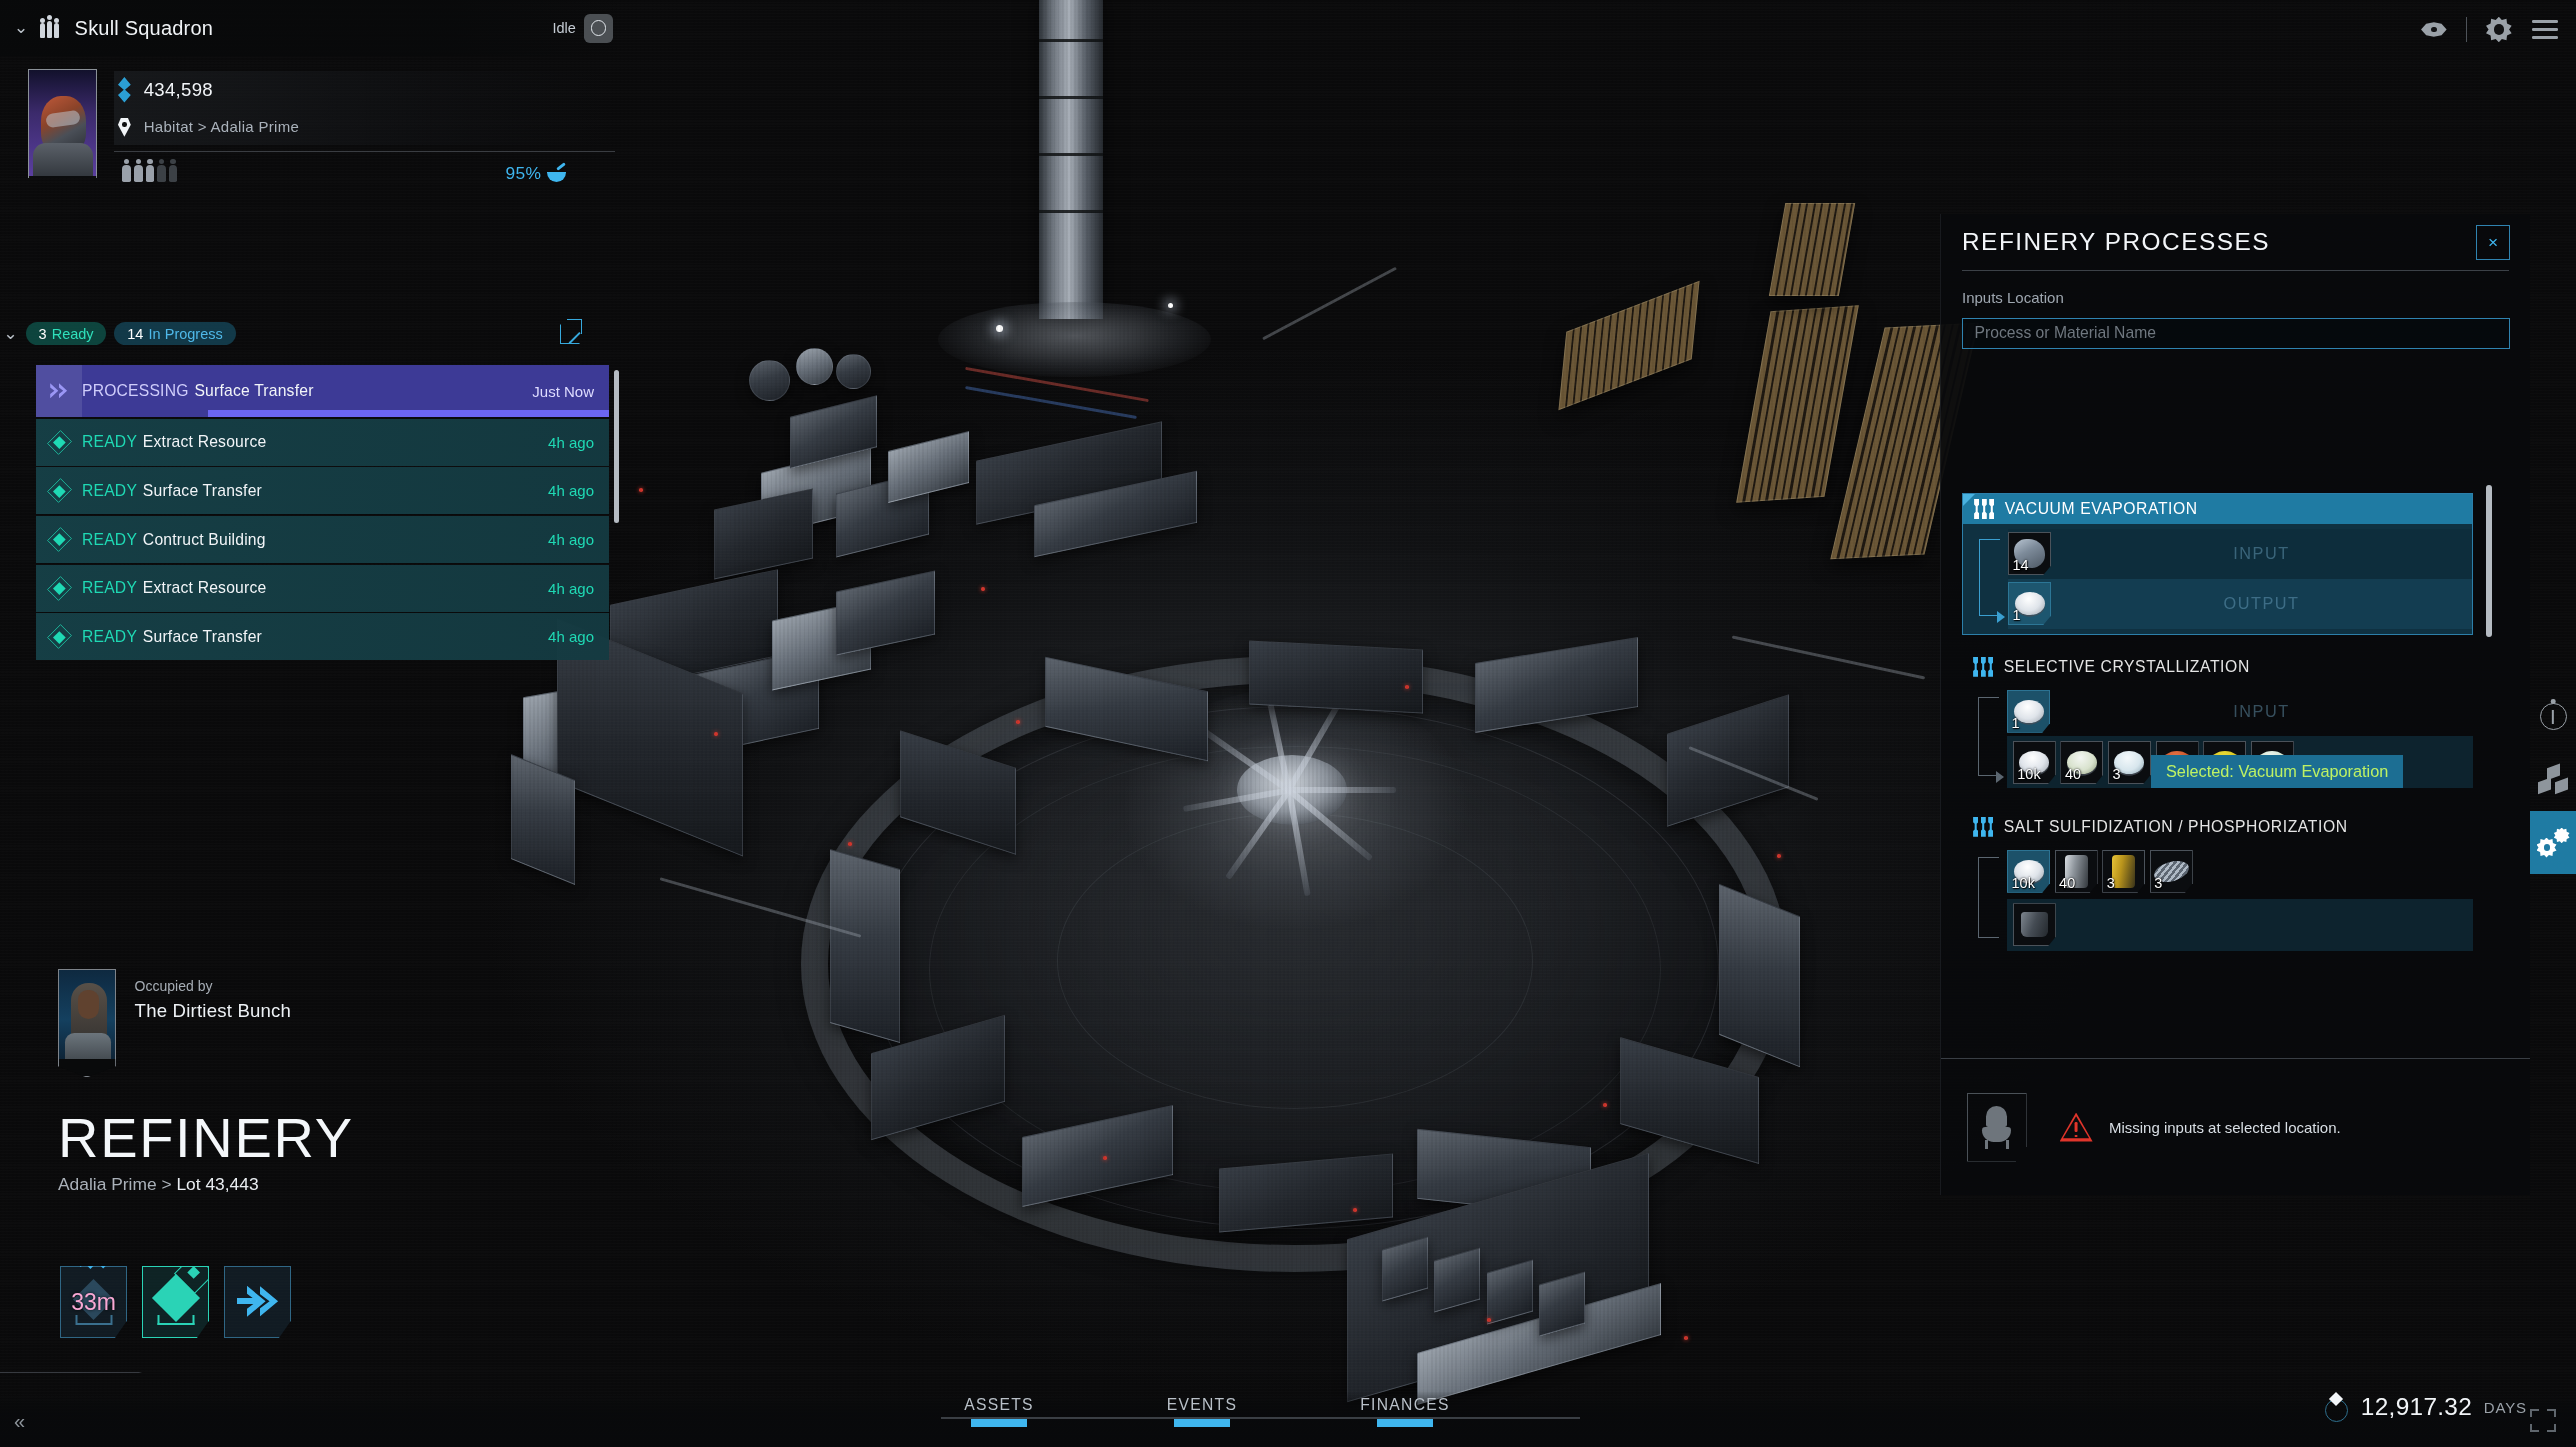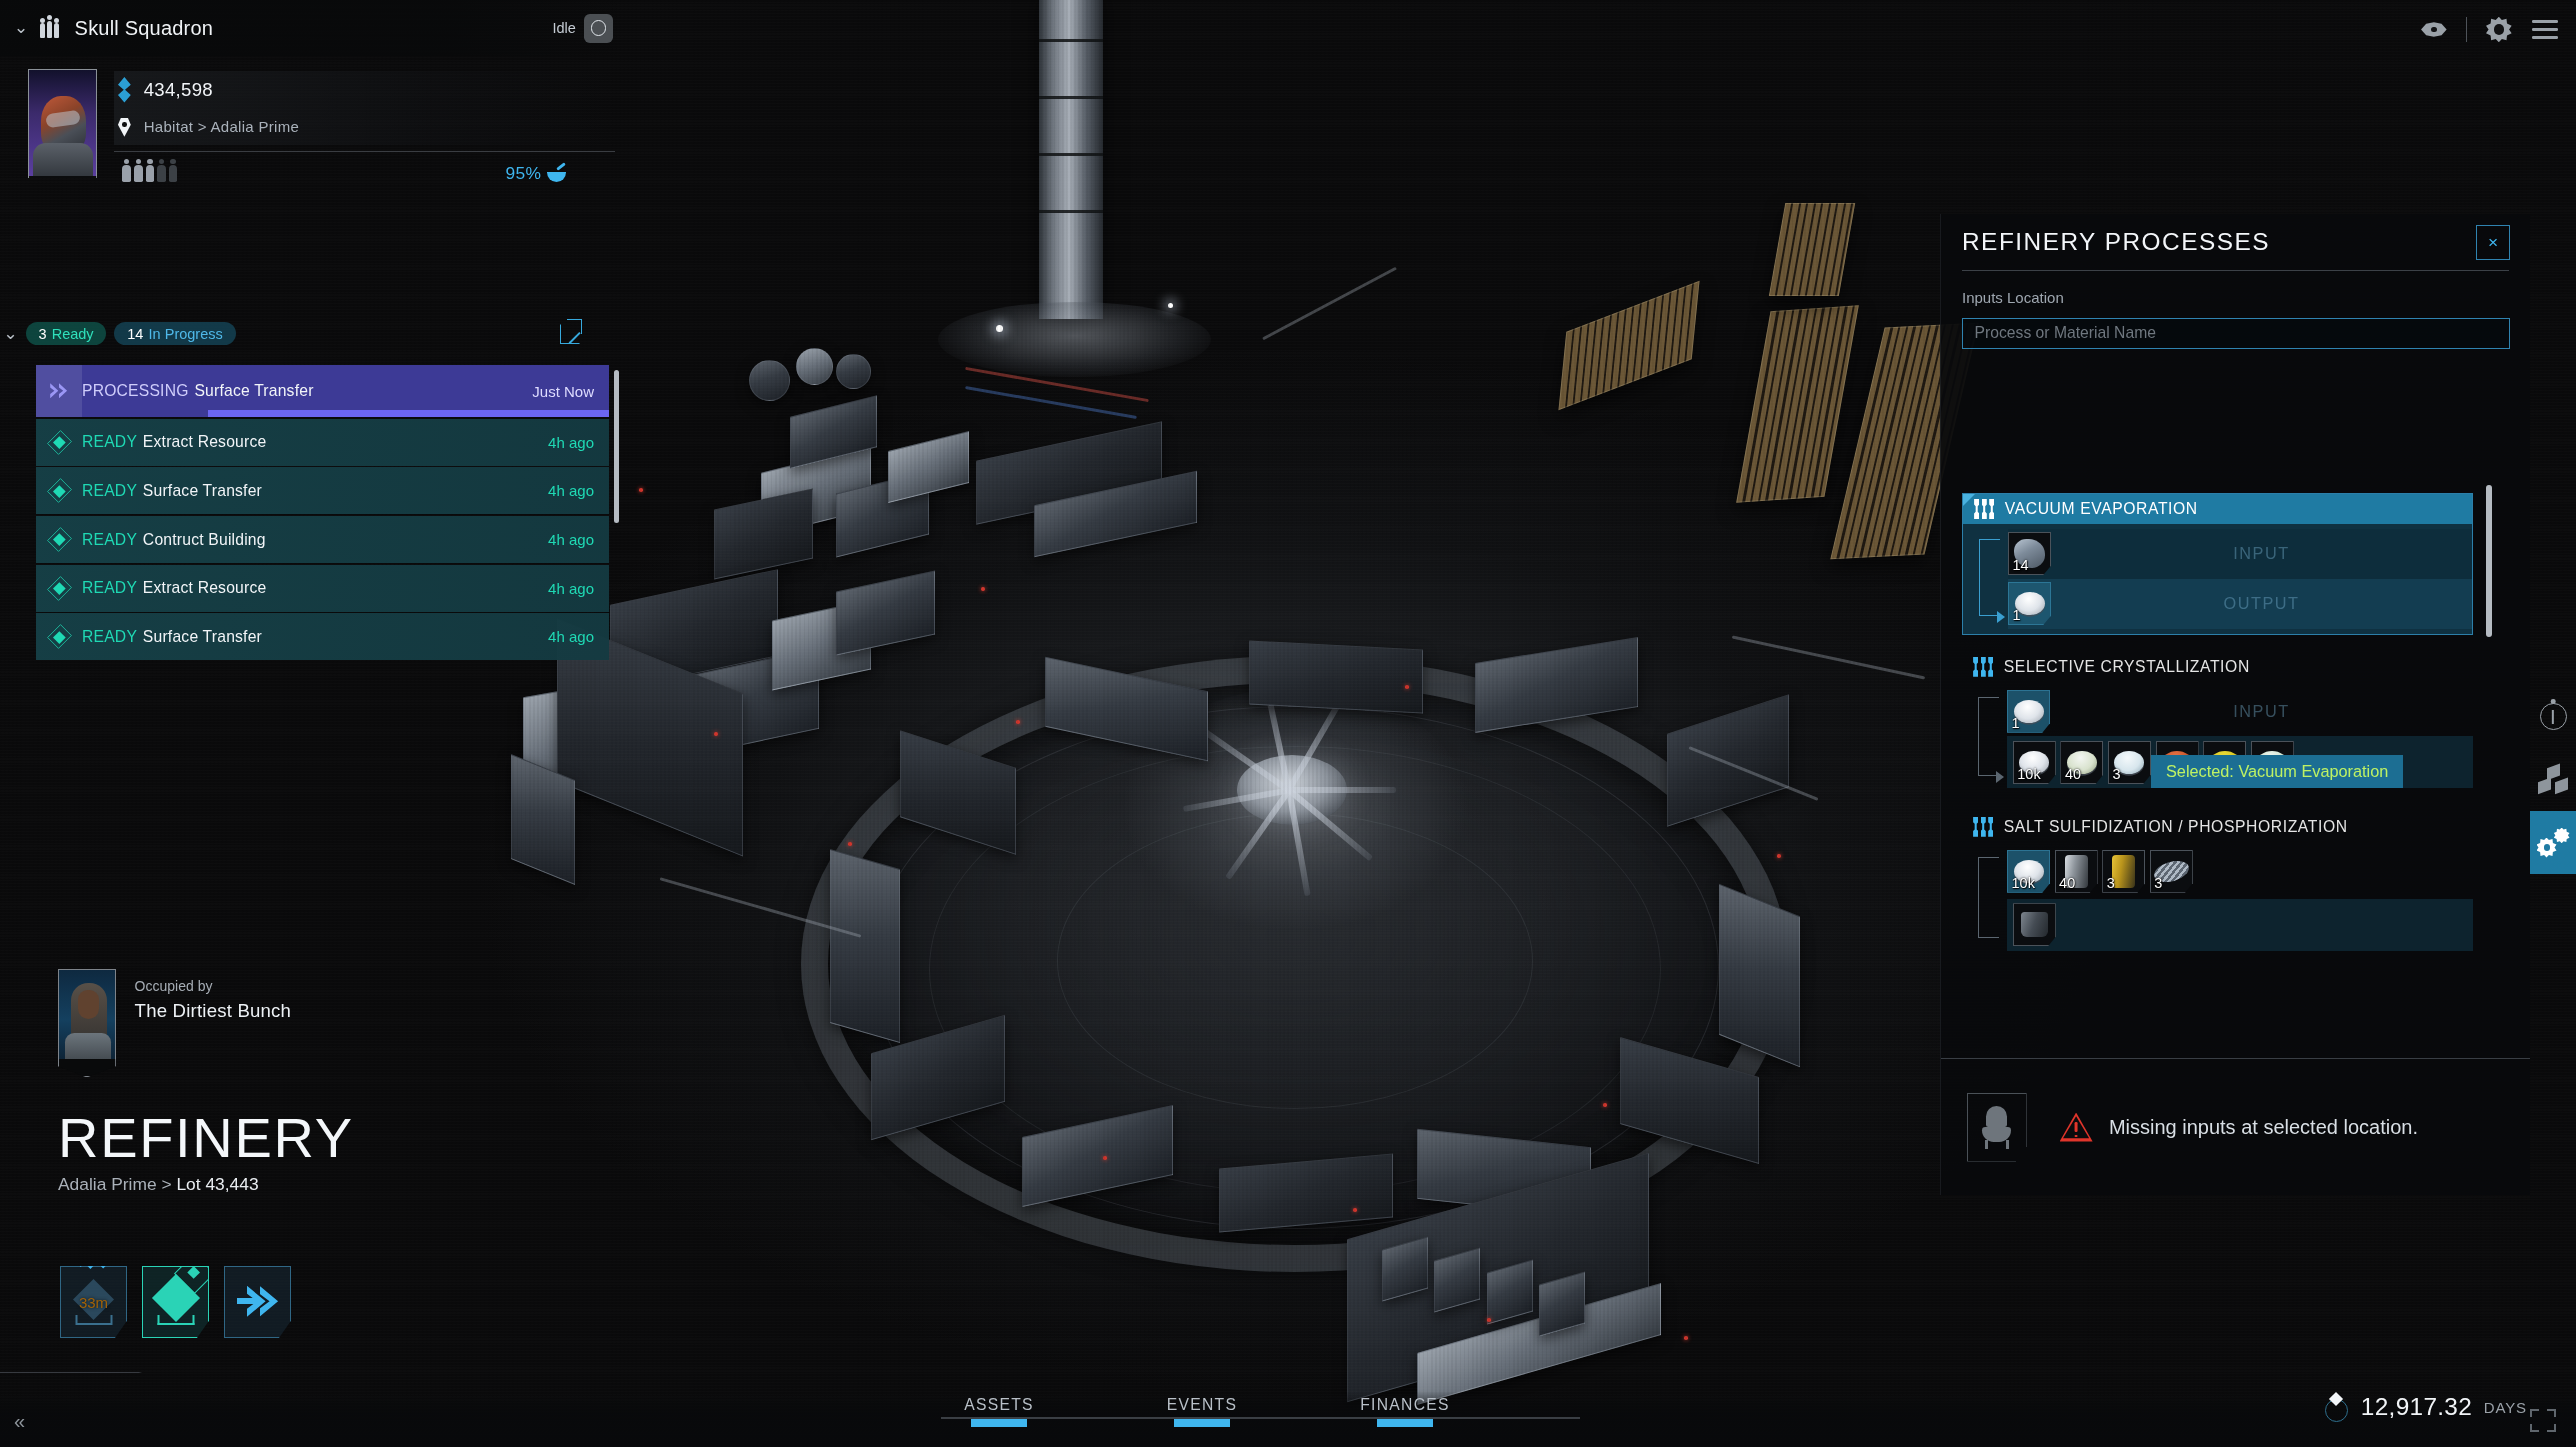--- a/index.html
+++ b/index.html
@@ -378,21 +378,21 @@
   }
   .badge-outline::before {
     content: ""; position: absolute; left: 4.6px; top: 4.6px; width: 27px; height: 27px;
     border: 1.2px solid #2ad3b6; transform: rotate(45deg);
   }
   .badge-outline::after {
     content: ""; position: absolute; left: 13.4px; top: 13.4px; width: 9.3px; height: 9.3px;
     background: #2ad3b6; transform: rotate(45deg);
   }
   .act-time {
-    position: absolute; font-size: 15px; color: #a16207; z-index: 2;
+    position: absolute; font-size: 23px; color: #f9a8d4; z-index: 2;
     text-shadow: 0 0 3.5px rgba(0,0,0,.9);
   }
   .gl-diamond {
     width: 34px; height: 34px; background: #2ad3b6; transform: rotate(45deg);
     margin-bottom: 8.1px;
   }
   .gl-tray {
     position: absolute; bottom: 11.6px; left: 50%; transform: translateX(-50%);
     width: 37px; height: 10.5px; border: 2.9px solid #2ad3b6; border-top: none;
   }
@@ -634,21 +634,21 @@
     clip-path: polygon(50% 6%, 96% 96%, 4% 96%);
   }
   .ico-warn span {
     position: absolute; left: 50%; top: 9.3px; transform: translateX(-50%);
     width: 2.9px; height: 10.5px; background: #e0352b; z-index: 2; border-radius: 1.2px;
   }
   .ico-warn span::after {
     content: ""; position: absolute; left: 0; top: 12.8px; width: 2.9px; height: 2.9px;
     border-radius: 50%; background: #e0352b;
   }
-  .warn-text { font-size: 20px; color: #d9dfe5; }
+  .warn-text { font-size: 15px; color: #d9dfe5; }
 
   
   .rail { position: absolute; right: 0; top: 685px; width: 46px; z-index: 26; }
   .rail-btn {
     width: 46px; height: 63px; display: flex; align-items: center; justify-content: center;
   }
   .rail-btn.on { background: #1f7ba3; }
   .ico-info { width: 27px; height: 27px; border: 1.7px solid #9aa1a8; border-radius: 50%; position: relative; }
   .ico-info::before {
     content: ""; position: absolute; left: 50%; top: 5.8px; transform: translateX(-50%);

